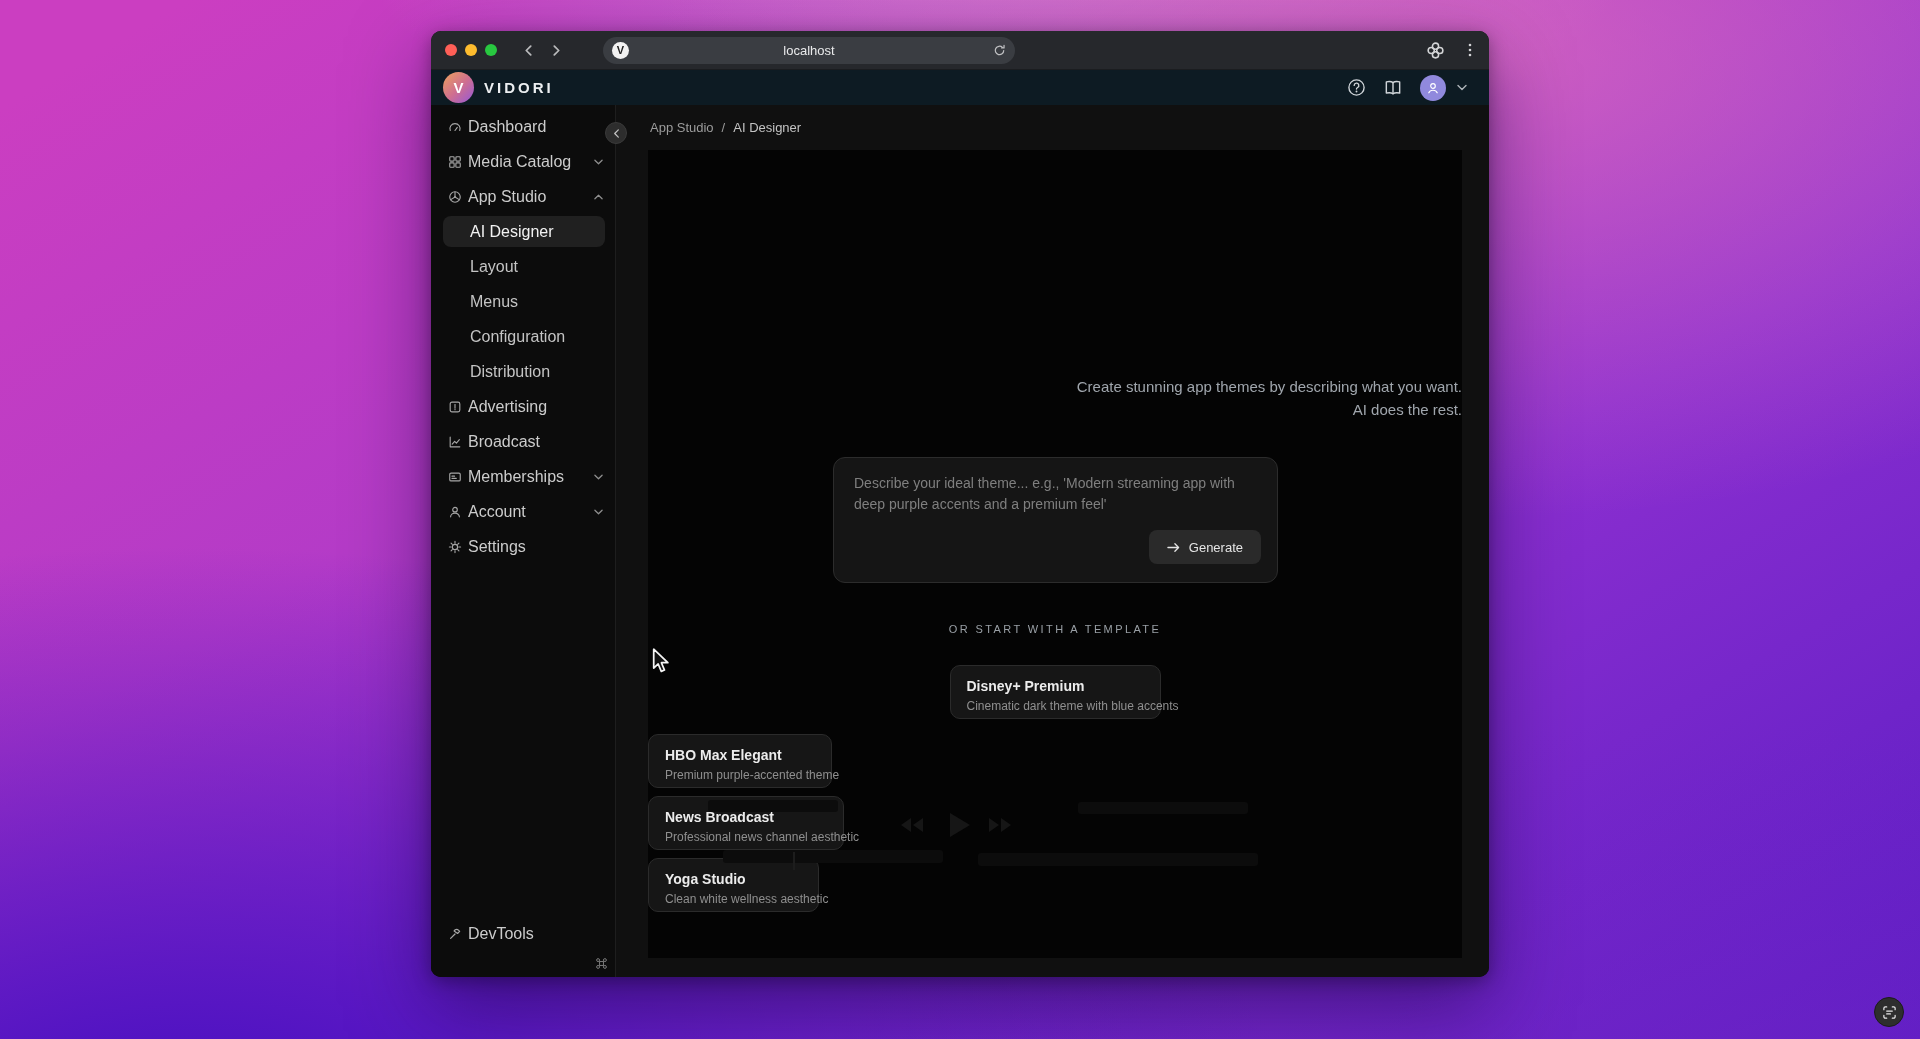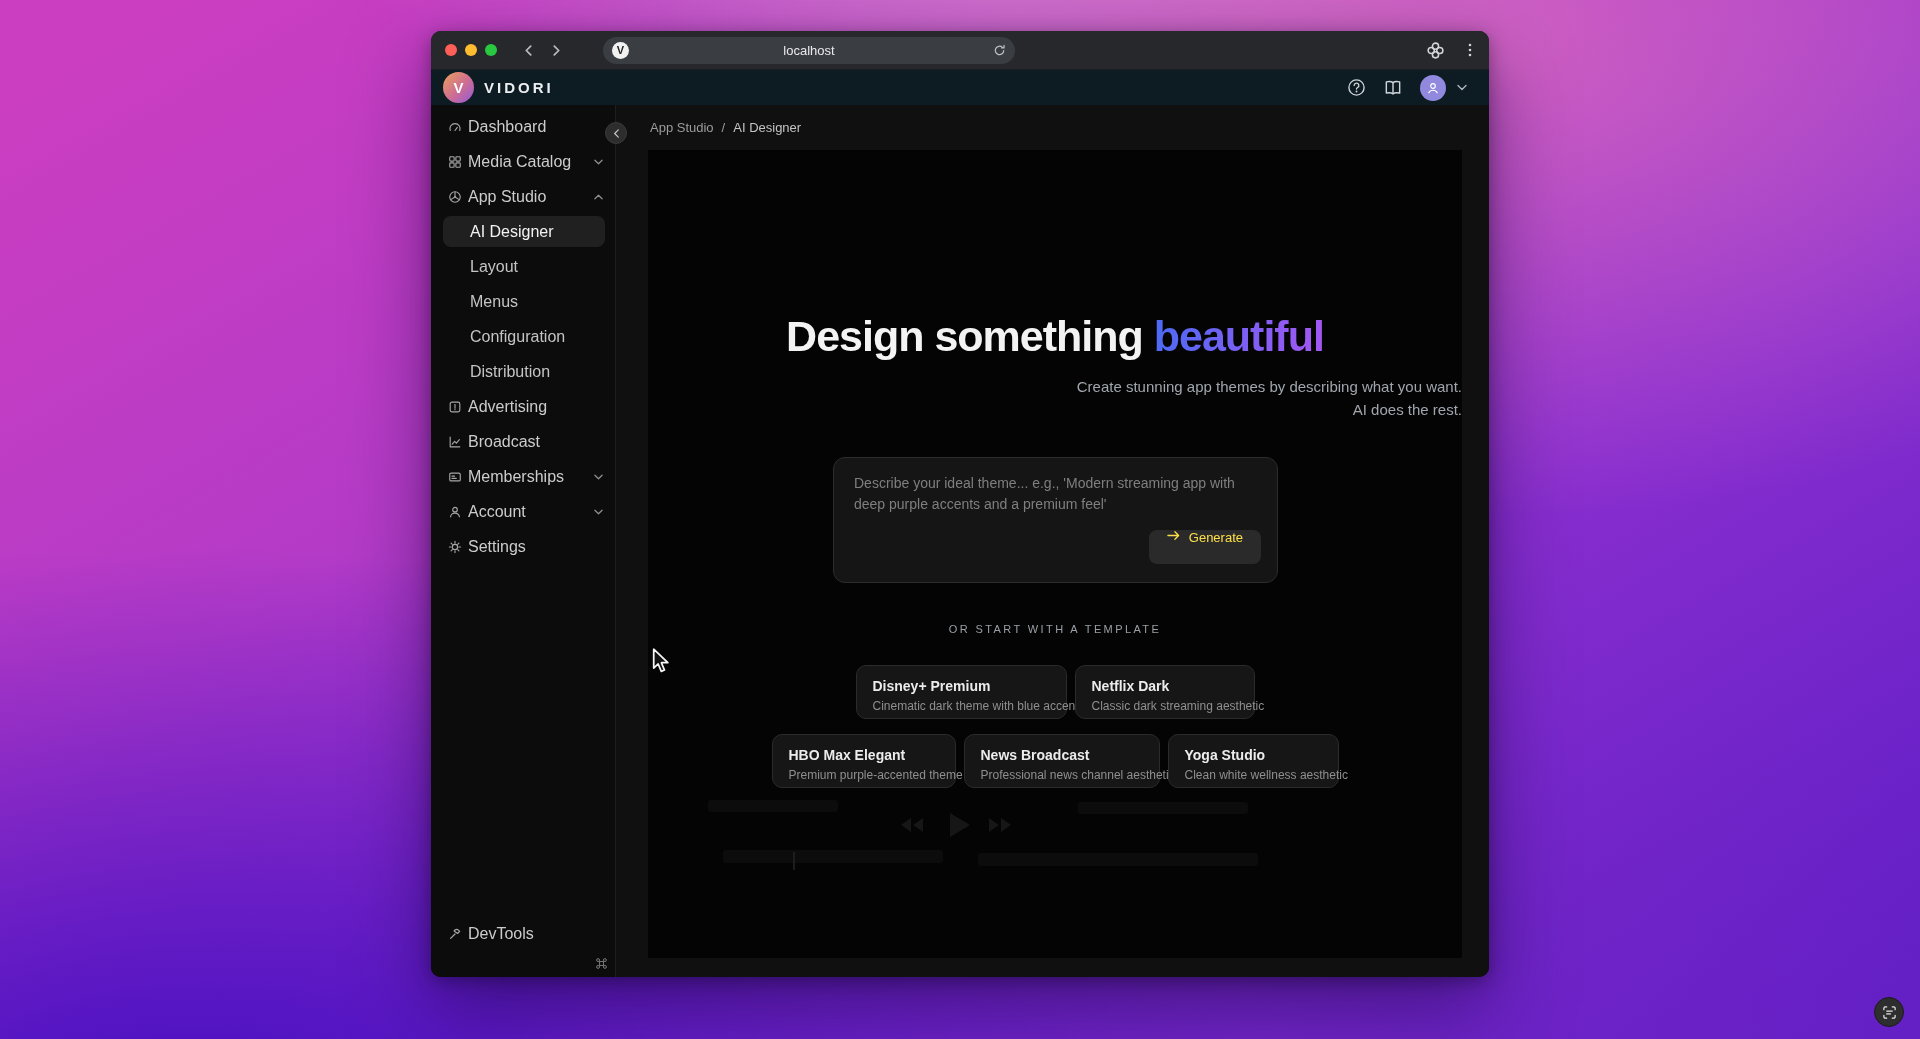--- a/index.html
+++ b/index.html
@@ -89,28 +89,28 @@
     font-size:15px; line-height:23px; color:#a0a6ad; }
 
   .prompt-card{ position:absolute; left:185px; top:307px; width:445px; height:126px;
     background:#151515; border:1px solid #2c2c2c; border-radius:12px; }
   .prompt-card textarea{
     width:100%; height:72px; background:transparent; border:none; outline:none; resize:none;
     padding:15px 20px; font-family:"Liberation Sans","DejaVu Sans",sans-serif;
     font-size:14px; line-height:21px; color:#dddddd; }
   .prompt-card textarea::placeholder{ color:#7f7f7f; }
   .generate-btn{ position:absolute; right:16px; bottom:18px; height:34px; padding:0 18px;
-    background:#2a2a2a; border:none; border-radius:8px; color:#fde047; font-size:13px;
-    font-family:inherit; display:flex; gap:9px; }
+    background:#2a2a2a; border:none; border-radius:8px; color:#e5e5e5; font-size:13px;
+    font-family:inherit; display:flex; align-items:center; gap:9px; }
 
   .or-heading{ position:absolute; top:473px; left:0; right:0; text-align:center;
     font-size:11px; letter-spacing:2.4px; color:#9aa0a6; }
 
   .cards-row{ position:absolute; left:0; right:0; display:flex; justify-content:center; gap:8px; }
-  .row1{ top:515px; } .row2{ top:584px; }
+  .row1{ top:515px; } .row2{ top:584px;flex-direction:column; }
   .tcard{ background:#161616; border:1px solid #2b2b2b; border-radius:10px;
     padding:12px 16px; height:54px; }
   .tcard .t{ font-size:14px; font-weight:bold; color:#ececec; }
   .tcard .d{ font-size:12px; color:#8f8f8f; margin-top:5px; white-space:nowrap; }
   .w1{ width:211px; } .w2{ width:180px; } .w3{ width:184px; } .w4{ width:196px; } .w5{ width:171px; }
 
   
   .ghost{ position:absolute; color:#161616; }
   .ghost-blob{ position:absolute; background:#0c0c0c; border-radius:3px; }
   .ghost-caret{ position:absolute; left:145px; top:702px; width:2px; height:18px; background:#1d1d1d; }
@@ -364,21 +364,20 @@
       <div class="content">
 
         <div class="breadcrumb">
           <span class="seg1">App Studio</span>
           <span class="sep">/</span>
           <span class="seg2">AI Designer</span>
         </div>
 
         <div class="panel">
 
-          <h1 class="hero-title"><span>Design something </span><span class="accent">beautiful</span></h1>
 
           <div class="hero-sub">
             <div>Create stunning app themes by describing what you want.</div>
             <div>AI does the rest.</div>
           </div>
 
           <div class="prompt-card">
             <textarea placeholder="Describe your ideal theme... e.g., 'Modern streaming app with deep purple accents and a premium feel'" style=""></textarea>
             <button class="generate-btn">
               <svg width="13" height="11" viewBox="0 0 14 11">
@@ -387,24 +386,20 @@
               <span>Generate</span>
             </button>
           </div>
 
           <div class="or-heading">OR START WITH A TEMPLATE</div>
 
           <div class="cards-row row1">
             <div class="tcard w1">
               <div class="t">Disney+ Premium</div>
               <div class="d">Cinematic dark theme with blue accents</div>
-            </div>
-            <div class="tcard w2">
-              <div class="t">Netflix Dark</div>
-              <div class="d">Classic dark streaming aesthetic</div>
             </div>
           </div>
 
           <div class="cards-row row2">
             <div class="tcard w3">
               <div class="t">HBO Max Elegant</div>
               <div class="d">Premium purple-accented theme</div>
             </div>
             <div class="tcard w4">
               <div class="t">News Broadcast</div>

